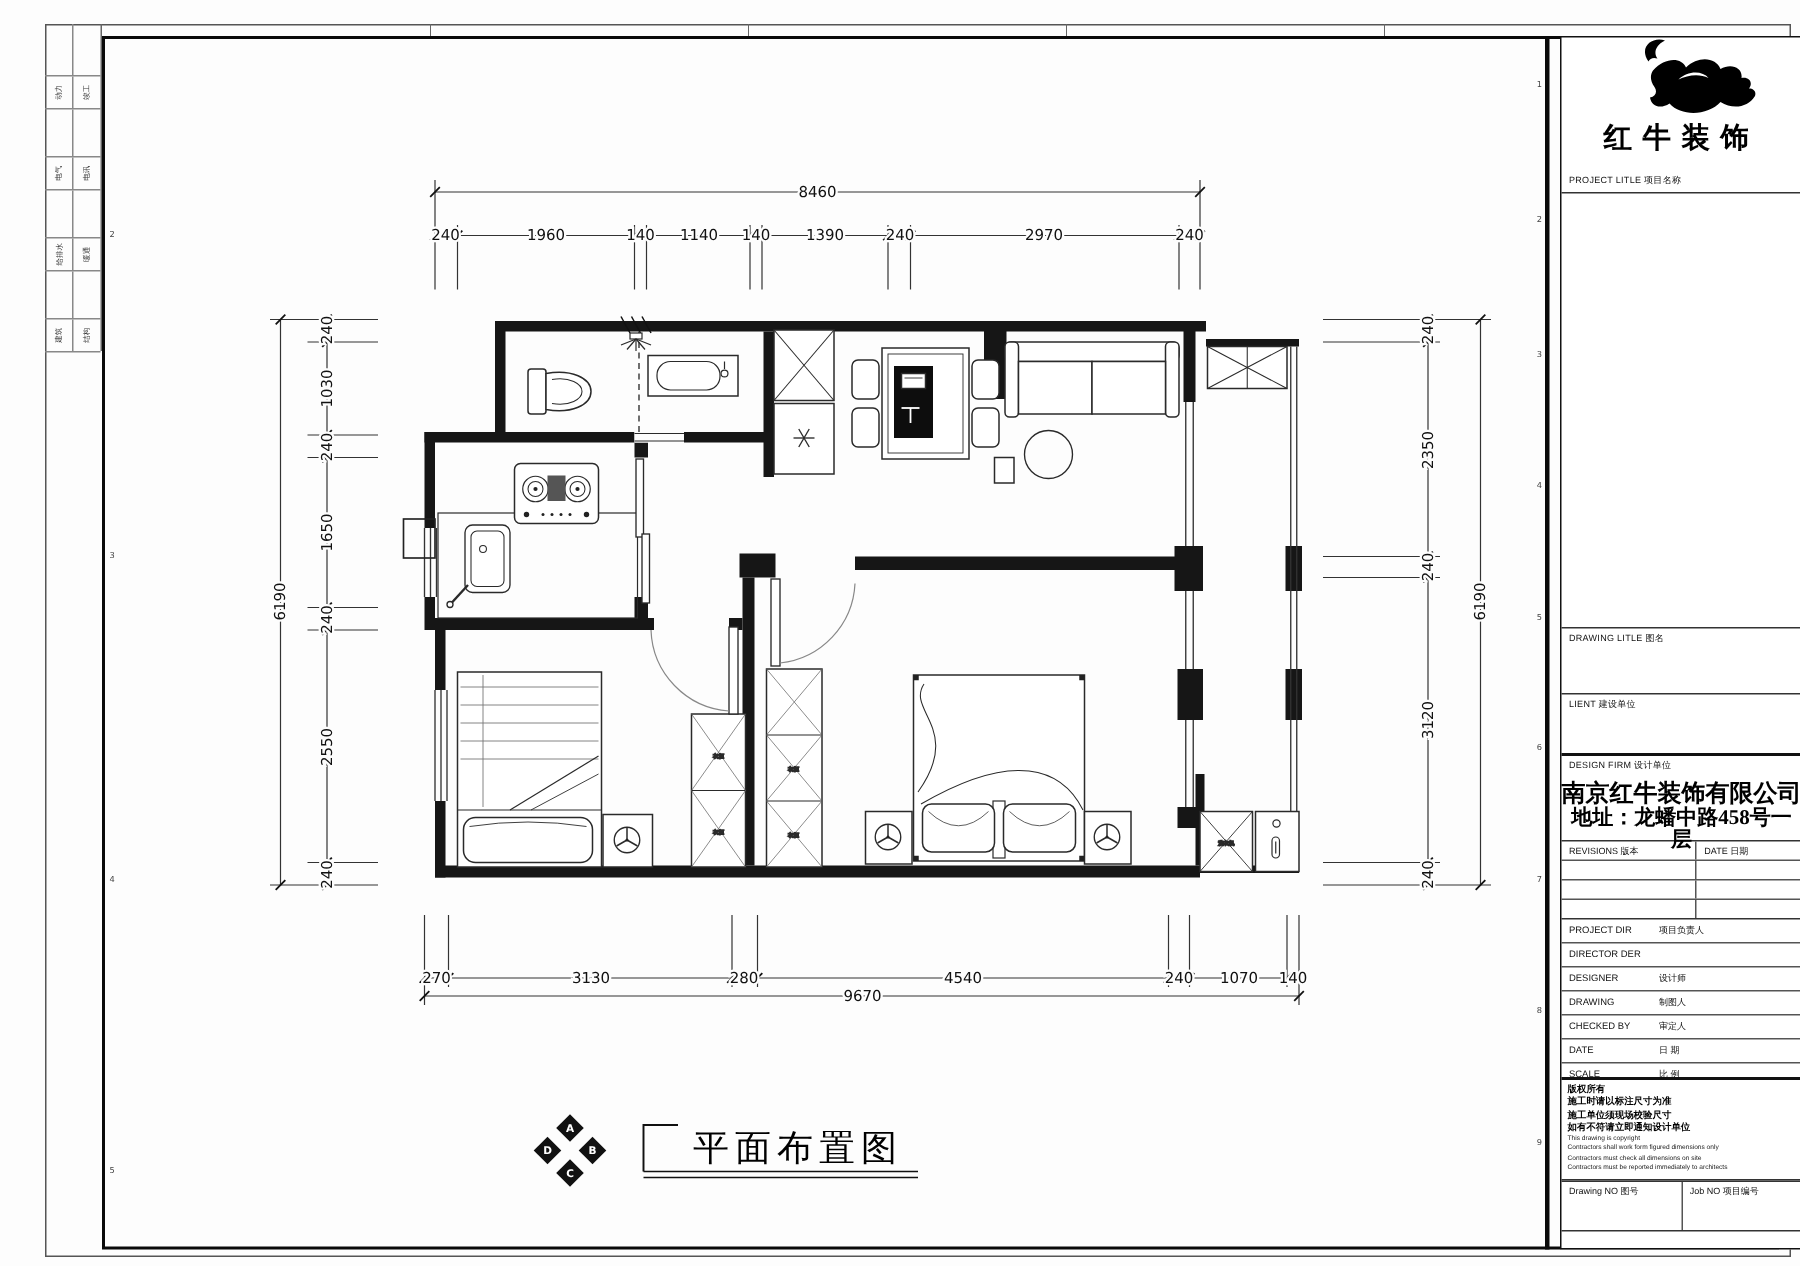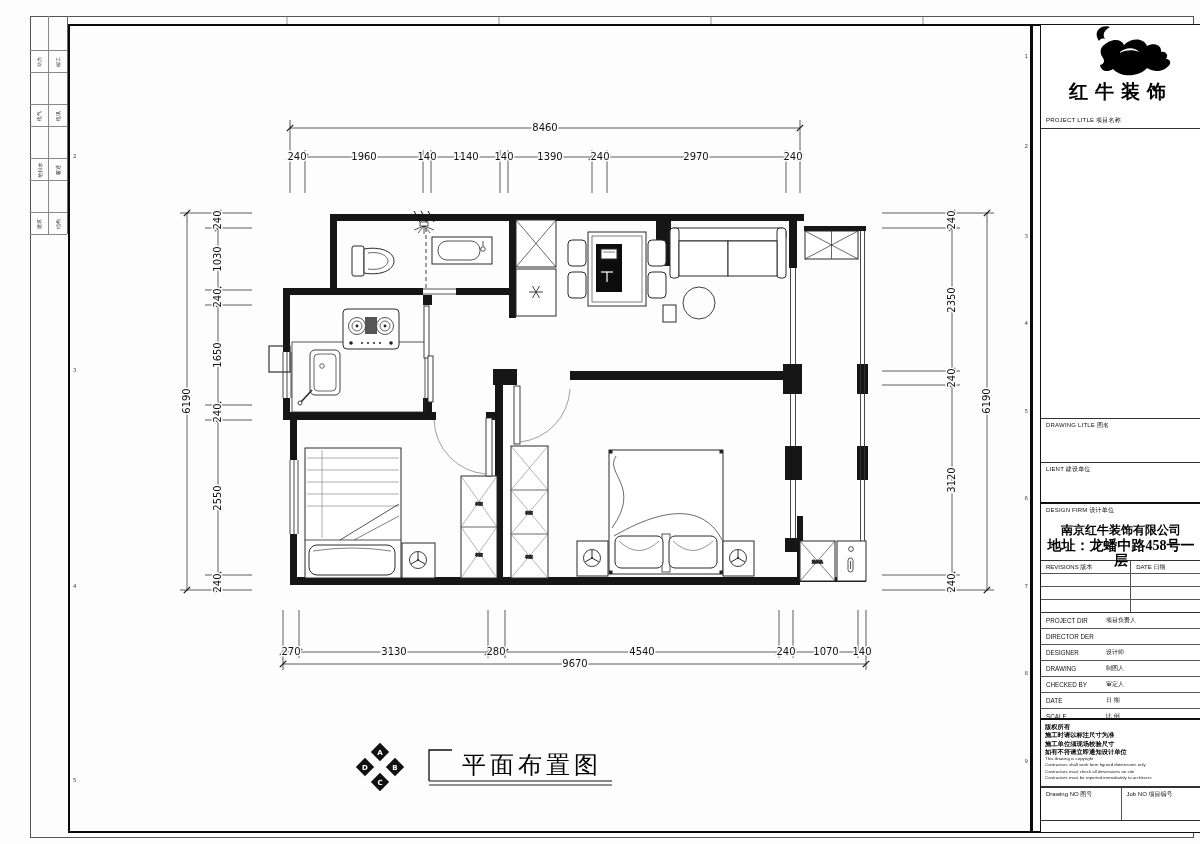--- a/index.html
+++ b/index.html
@@ -17,21 +17,21 @@
   .strip-cell + .strip-cell{border-left:.7px solid #888;}
   .vtext{transform:rotate(-90deg);font-size:5px;color:#333;white-space:nowrap;}
   
   .tb{left:1040px;top:24px;width:162px;height:809px;border:1.4px solid #111;background:#fff;}
   .tb-sec{position:relative;box-sizing:border-box;border-bottom:.8px solid #333;}
   .tb-label{font-size:6px;color:#111;padding:2px 0 0 5px;letter-spacing:.2px;}
   .tb-logo{display:flex;flex-direction:column;align-items:center;justify-content:flex-start;}
   .brand{font-family:"Liberation Serif",serif;font-weight:bold;font-size:19px;
          letter-spacing:7px;color:#000;margin-top:2px;white-space:nowrap;}
   .company{text-align:center;font-family:"Liberation Serif",serif;font-weight:bold;
-           font-size:12px;color:#000;margin-top:7px;line-height:16px;}
+           font-size:16px;color:#000;margin-top:7px;line-height:16px;}
   .address{text-align:center;font-family:"Liberation Serif",serif;font-weight:bold;
            font-size:14px;color:#000;line-height:15px;}
   .rev-table{display:flex;flex-direction:column;height:100%;}
   .rev-row{flex:1;display:flex;border-bottom:.7px solid #555;}
   .rev-row:last-child{border-bottom:none;}
   .rev-cell{flex:1.3;font-size:6px;color:#111;padding:2px 0 0 5px;}
   .rev-cell.c2{flex:1;border-left:.7px solid #555;}
   .sign-row{height:15px;border-bottom:.7px solid #555;display:flex;align-items:center;}
   .sign-row:last-child{border-bottom:none;}
   .sign-en{font-size:6.3px;color:#111;width:60px;padding-left:5px;}

